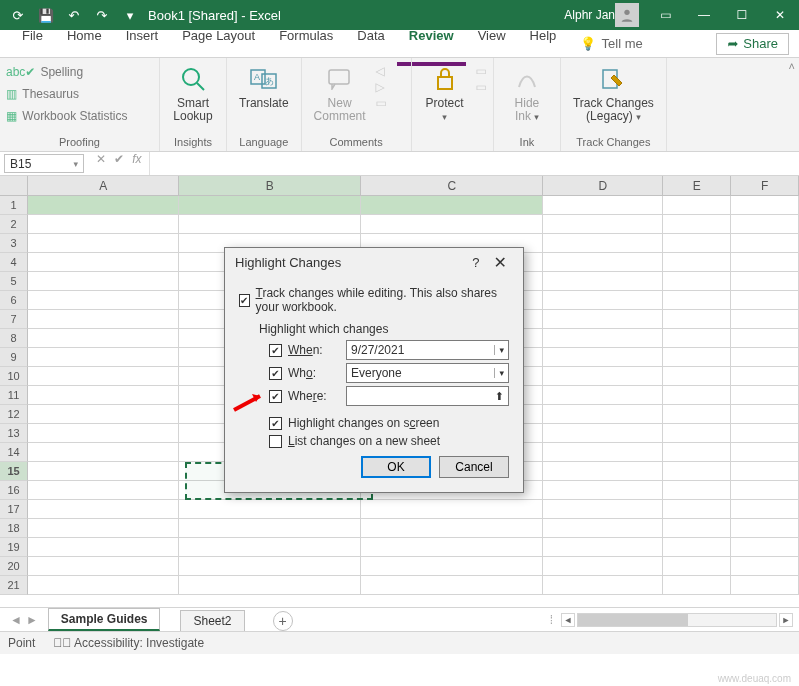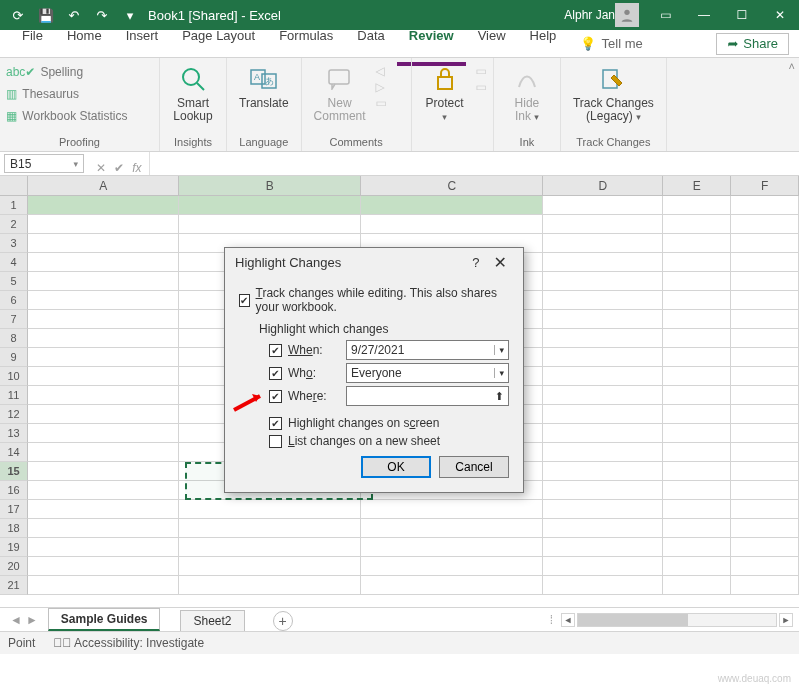--- a/index.html
+++ b/index.html
@@ -30,21 +30,21 @@
   .group-label { text-align: center; font-size: 11px; color: #666; padding: 2px 0 3px 0; }
   .vlist { display: flex; flex-direction: column; gap: 2px; padding-top: 2px; }
   .vitem { font-size: 12px; color: #777; display: flex; align-items: center; gap: 5px; height: 20px; }
   .bigbtn { display: flex; flex-direction: column; align-items: center; justify-content: flex-start; padding: 3px 6px 0 6px; gap: 2px; min-width: 54px; }
   .bigbtn .ico { height: 32px; display: flex; align-items: center; justify-content: center; }
   .bigbtn .lbl { font-size: 12px; color: #444; text-align: center; line-height: 13px; }
   .bigbtn.disabled .lbl { color: #a0a0a0; }
   .dd-caret { font-size: 9px; color: #666; }
   
   
-  .fbar { height: 24px; border-bottom: 1px solid #d4d4d4; display: flex; align-items: flex-end; background: #fff; }
+  .fbar { height: 24px; border-bottom: 1px solid #d4d4d4; display: flex; align-items: flex-start; background: #fff; }
   .namebox { width: 80px; border: 1px solid #c1c1c1; margin: 2px 4px; height: 19px; padding: 0 5px; font-size: 12px; display: flex; align-items: center; justify-content: space-between; }
   .fx-btns { display: flex; align-items: center; gap: 8px; padding: 0 8px; color: #a0a0a0; }
   .fx { font-style: italic; font-size: 12px; }
   
   
   .grid-wrap { position: relative; height: 432px; overflow: hidden; border-bottom: 1px solid #d4d4d4; display: flex; flex-direction: column; }
   .col-headers { display: flex; height: 20px; background: #e6e6e6; border-bottom: 1px solid #c1c1c1; }
   .corner { width: 29px; border-right: 1px solid #c1c1c1; background: #e6e6e6; }
   .ch { border-right: 1px solid #c1c1c1; text-align: center; font-size: 12px; line-height: 20px; color: #555; background:#e6e6e6; }
   .ch.B { background:#cde0ce; }

